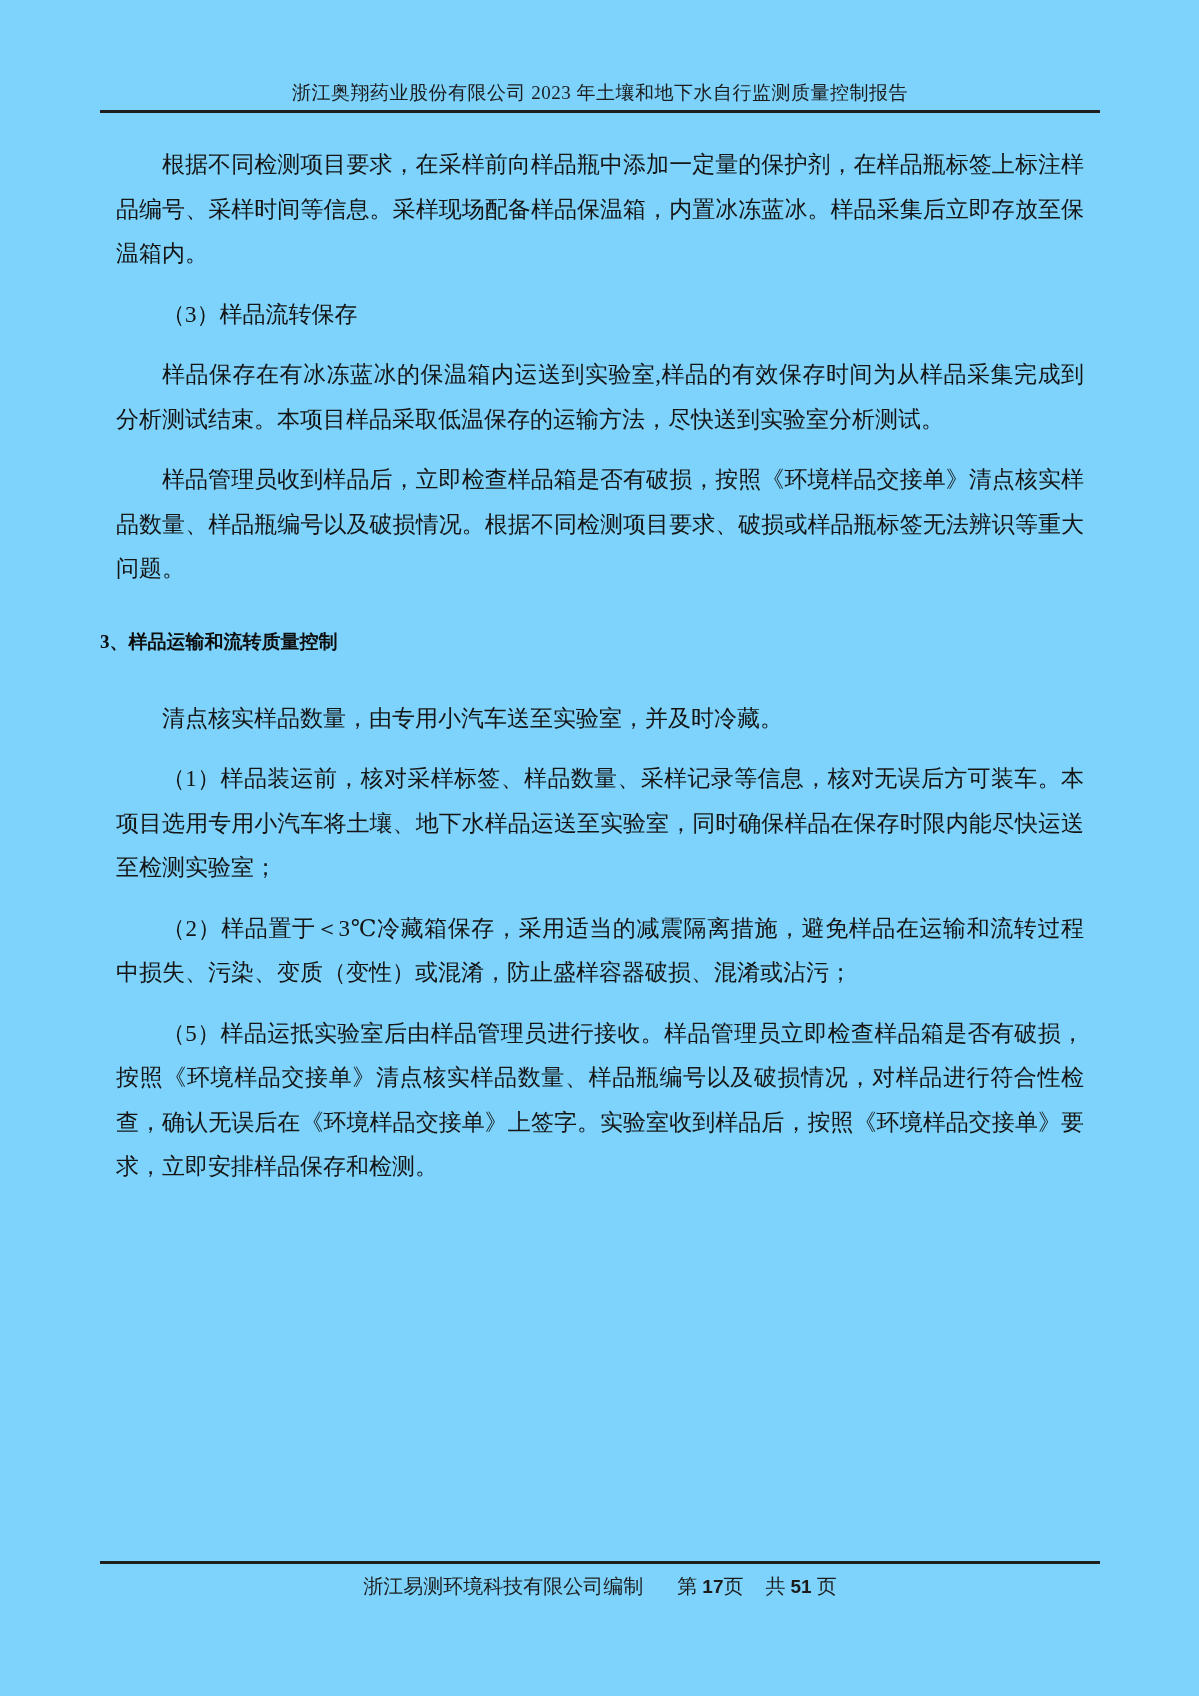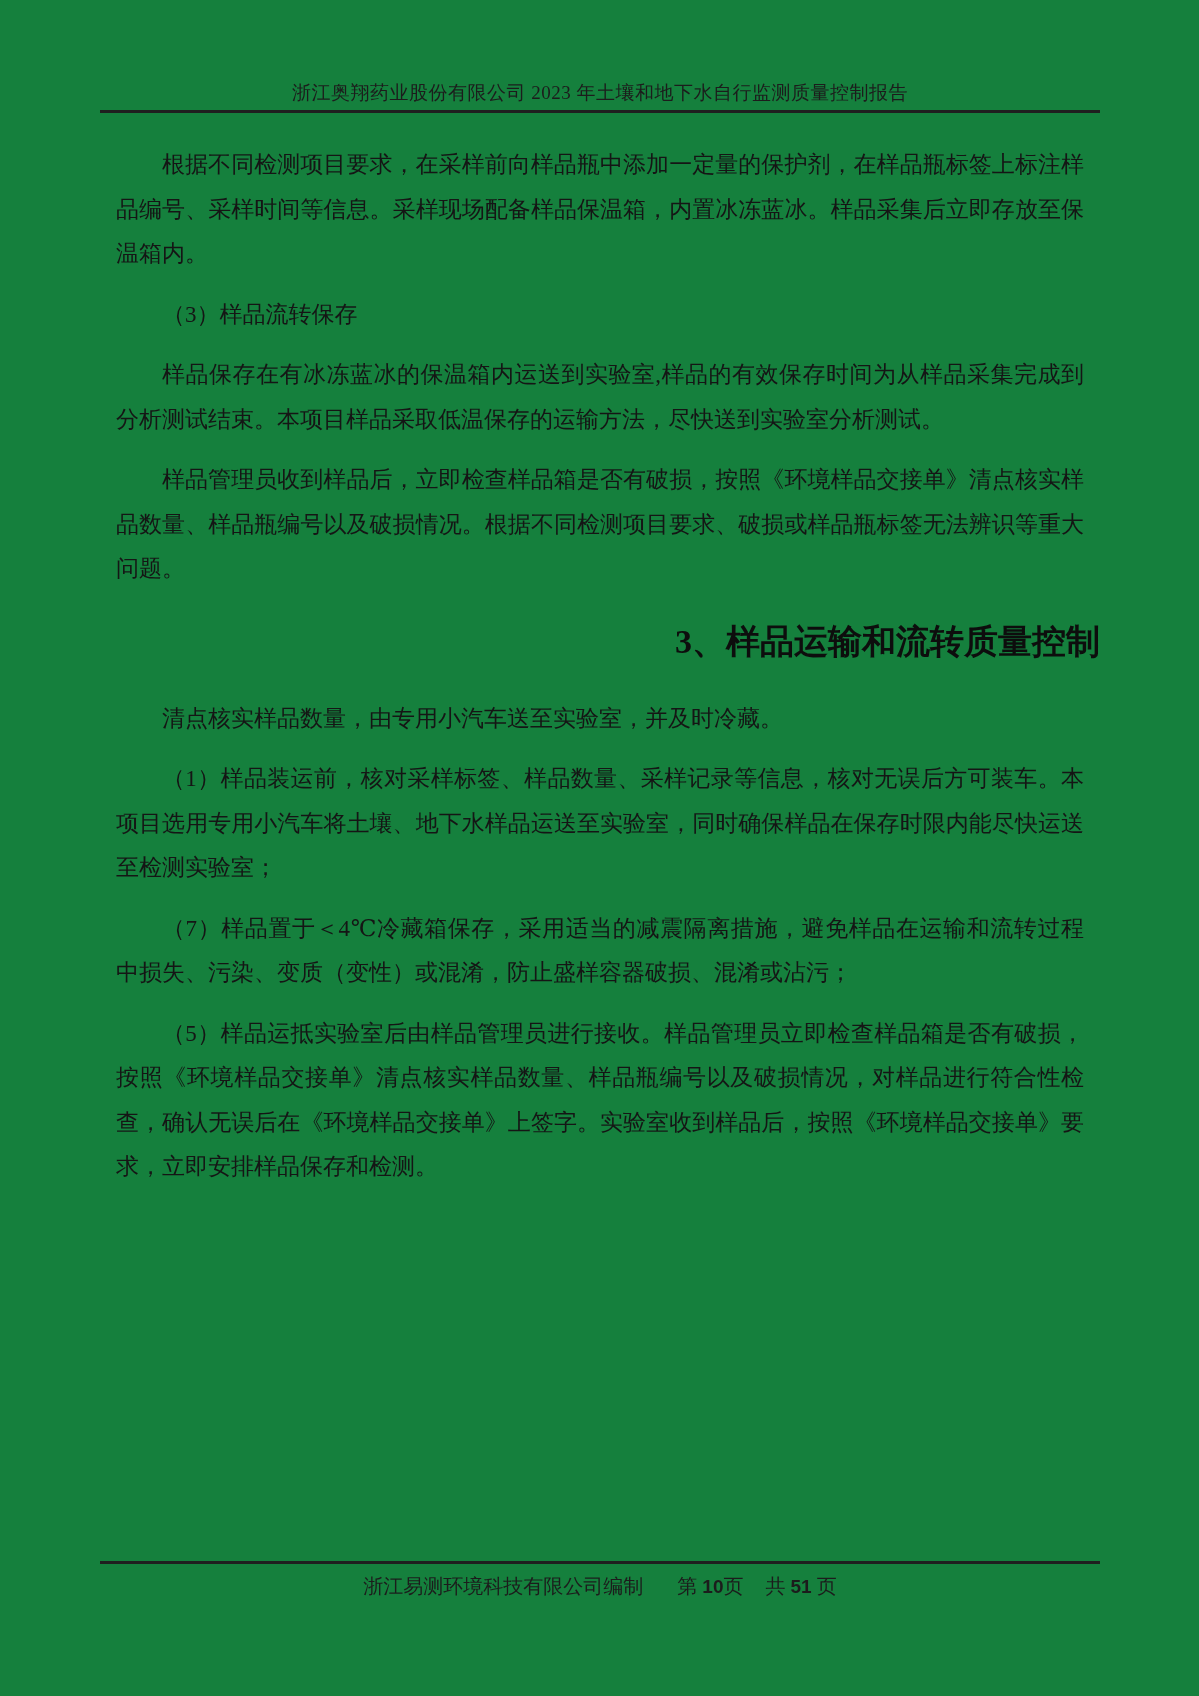--- a/index.html
+++ b/index.html
@@ -4,21 +4,21 @@
 <style>
   html, body {
     margin: 0;
     padding: 0;
     background: #ffffff;
   }
   .page {
     position: relative;
     width: 1199px;
     height: 1696px;
-    background: #15803d;
+    background: #7dd3fc;
     color: #1a1a1a;
     font-family: "Liberation Serif", "DejaVu Serif", serif;
     overflow: hidden;
   }
 
   
   .page-header {
     position: absolute;
     top: 0;
     left: 100px;
@@ -48,26 +48,26 @@
     font-size: 23px;
     line-height: 44.5px;
     text-align: justify;
     color: #151515;
   }
   .page-body p {
     margin: 16px;
     text-indent: 2em;
   }
   .section-heading {
-    font-size: 34px;
+    font-size: 19px;
     line-height: 44px;
     font-weight: bold;
     margin: 28px 0 33px 0;
     text-indent: 0;
-    text-align: right;
+    text-align: left;
     color: #0d0d0d;
   }
 
   
   .footer-divider {
     position: absolute;
     top: 1561px;
     left: 100px;
     right: 99px;
     height: 3px;
@@ -105,23 +105,23 @@
   <div class="page-body">
     <p>根据不同检测项目要求，在采样前向样品瓶中添加一定量的保护剂，在样品瓶标签上标注样品编号、采样时间等信息。采样现场配备样品保温箱，内置冰冻蓝冰。样品采集后立即存放至保温箱内。</p>
     <p>（3）样品流转保存</p>
     <p>样品保存在有冰冻蓝冰的保温箱内运送到实验室,样品的有效保存时间为从样品采集完成到分析测试结束。本项目样品采取低温保存的运输方法，尽快送到实验室分析测试。</p>
     <p>样品管理员收到样品后，立即检查样品箱是否有破损，按照《环境样品交接单》清点核实样品数量、样品瓶编号以及破损情况。根据不同检测项目要求、破损或样品瓶标签无法辨识等重大问题。</p>
 
     <h2 class="section-heading">3、样品运输和流转质量控制</h2>
 
     <p>清点核实样品数量，由专用小汽车送至实验室，并及时冷藏。</p>
     <p>（1）样品装运前，核对采样标签、样品数量、采样记录等信息，核对无误后方可装车。本项目选用专用小汽车将土壤、地下水样品运送至实验室，同时确保样品在保存时限内能尽快运送至检测实验室；</p>
-    <p>（7）样品置于＜4℃冷藏箱保存，采用适当的减震隔离措施，避免样品在运输和流转过程中损失、污染、变质（变性）或混淆，防止盛样容器破损、混淆或沾污；</p>
+    <p>（2）样品置于＜3℃冷藏箱保存，采用适当的减震隔离措施，避免样品在运输和流转过程中损失、污染、变质（变性）或混淆，防止盛样容器破损、混淆或沾污；</p>
     <p>（5）样品运抵实验室后由样品管理员进行接收。样品管理员立即检查样品箱是否有破损，按照《环境样品交接单》清点核实样品数量、样品瓶编号以及破损情况，对样品进行符合性检查，确认无误后在《环境样品交接单》上签字。实验室收到样品后，按照《环境样品交接单》要求，立即安排样品保存和检测。</p>
   </div>
 
   <div class="footer-divider"></div>
 
   <div class="page-footer">
-    <span>浙江易测环境科技有限公司编制</span><span class="page-indicator"><span>第</span> <span class="num">10</span><span>页</span></span><span class="total-indicator"><span>共</span> <span class="num">51</span> <span>页</span></span>
+    <span>浙江易测环境科技有限公司编制</span><span class="page-indicator"><span>第</span> <span class="num">17</span><span>页</span></span><span class="total-indicator"><span>共</span> <span class="num">51</span> <span>页</span></span>
   </div>
 
 </div>
 
 </body></html>

